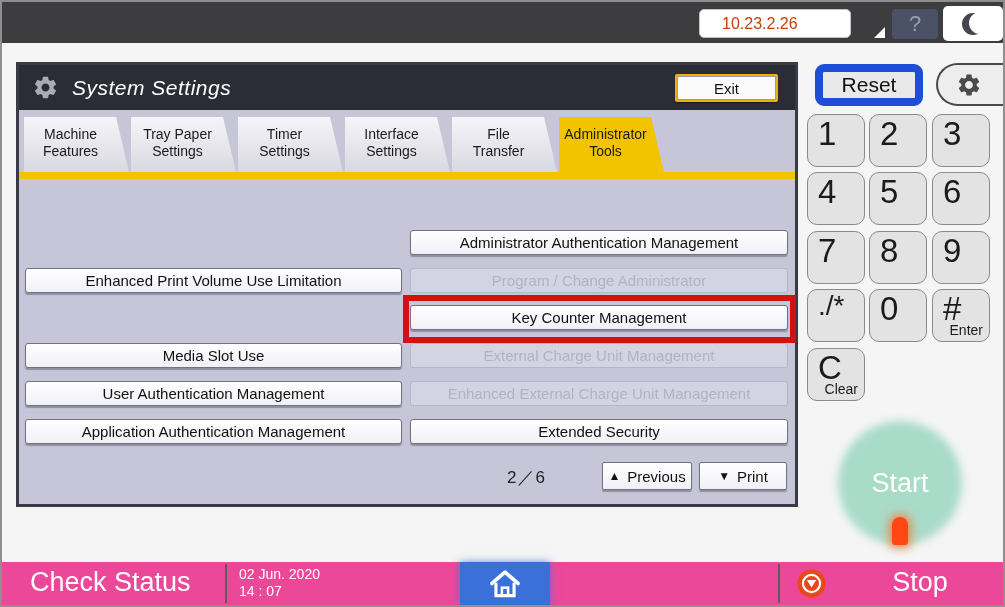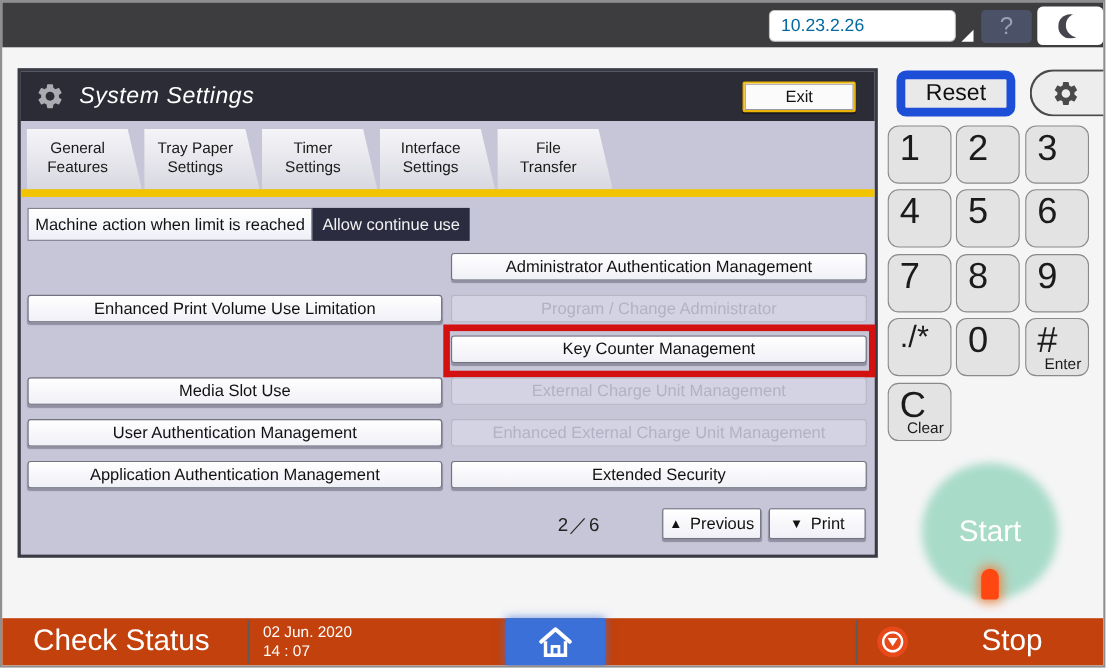--- a/index.html
+++ b/index.html
@@ -2,24 +2,24 @@
 <html><head>
 <meta charset="utf-8">
 <style>
   * { margin:0; padding:0; box-sizing:border-box; }
   body { background:#ffffff; font-family:"Liberation Sans", sans-serif; }
   .screen { position:relative; width:1005px; height:607px; background:#f5f5f6;
             border:2px solid #8f8f8f; overflow:hidden; }
 
   
   .top-bar { position:absolute; top:0; left:0; right:0; height:41px; background:#3d3d3f; }
-  .ip-field { position:absolute; left:697px; top:7px; width:170px; height:29px;
+  .ip-field { position:absolute; left:697px; top:7px; width:152px; height:29px;
               background:#ffffff; border:1px solid #c2c2c2; border-radius:5px;
               font-family:"Liberation Sans", sans-serif;
-              font-size:16px; color:#0369a1; padding-left:10px; }
+              font-size:16px; color:#c2410c; padding-left:22px; }
   .ip-corner { position:absolute; left:872px; top:25px; width:0; height:0;
                border-left:11px solid transparent; border-bottom:11px solid #ffffff; }
   .help-btn { position:absolute; left:890px; top:7px; width:46px; height:30px;
               background:#4b5166; border-radius:4px; color:#98a0b6; font-size:22px;
               display:flex; align-items:center; justify-content:center; }
   .moon-btn { position:absolute; left:941px; top:4px; width:60px; height:35px;
               background:#ffffff; border-radius:5px; display:flex; align-items:center; justify-content:center; }
   .moon { width:22px; height:22px; border-radius:50%; box-shadow:inset 7px -1px 0 0 #45454d; }
 
   
@@ -92,21 +92,21 @@
 
   .start-btn { position:absolute; left:836px; top:419px; width:124px; height:124px; }
   .start-glow { position:absolute; inset:0; border-radius:50%; background:#a9dbc9; filter:blur(4px); }
   .start-label { position:absolute; inset:0; display:flex; align-items:center; justify-content:center;
                  color:#ffffff; font-size:27px; font-weight:300; }
   .start-indicator { position:absolute; left:890px; top:515px; width:16px; height:28px;
                      background:#ff4712; border-radius:8px 8px 3px 3px;
                      box-shadow:0 0 10px 3px rgba(255,110,40,.75); }
 
   
-  .bottom-bar { position:absolute; left:0; right:0; bottom:0; height:43px; background:#c2410c; }
+  .bottom-bar { position:absolute; left:0; right:0; bottom:0; height:43px; background:#ec4899; }
   .check-status { position:absolute; left:28px; top:5px; color:#ffffff; font-size:27px; font-weight:300; }
   .vsep { position:absolute; top:2px; bottom:2px; width:2px; background:#5c5c5c; }
   .sep1 { left:223px; } .sep2 { left:776px; }
   .datetime { position:absolute; left:237px; top:4px; color:#ffffff; font-size:14px; line-height:17px; }
   .home-btn { position:absolute; left:458px; top:0; width:90px; height:43px; background:#3a70d8;
               display:flex; align-items:center; justify-content:center;
               box-shadow:0 0 8px rgba(70,120,220,.8); }
   .stop-icon { position:absolute; left:795px; top:7px; width:29px; height:29px; }
   .stop-label { position:absolute; left:858px; top:5px; width:120px; text-align:center;
                 color:#ffffff; font-size:27px; font-weight:300; }
@@ -135,37 +135,35 @@
     <div class="title-bar">
       <svg class="gear" viewBox="0 0 24 24">
           <use href="#gear-path"></use>
         </svg>
       <span class="panel-title">System Settings</span>
       <div class="exit-btn">Exit</div>
     </div>
 
     <div class="panel-content">
       <div class="tabs">
-        <div class="tab">General
+        <div class="tab">Machine
 Features</div>
         <div class="tab">Tray Paper
 Settings</div>
         <div class="tab">Timer
 Settings</div>
         <div class="tab">Interface
 Settings</div>
         <div class="tab">File
 Transfer</div>
+        <div class="tab active">Administrator
+Tools</div>
       </div>
       <div class="tab-underline"></div>
 
-      <div class="machine-row">
-        <div class="machine-label">Machine action when limit is reached</div>
-        <div class="machine-value">Allow continue use</div>
-      </div>
 
       <div class="btn col-right" style="top:120px">Administrator Authentication Management</div>
       <div class="btn col-right disabled" style="top:158px">Program / Change Administrator</div>
       <div class="highlight-red"></div>
       <div class="btn col-right" style="top:195px">Key Counter Management</div>
       <div class="btn col-right disabled" style="top:233px">External Charge Unit Management</div>
       <div class="btn col-right disabled" style="top:271px">Enhanced External Charge Unit Management</div>
       <div class="btn col-left" style="top:158px">Enhanced Print Volume Use Limitation</div>
 
       <div class="btn col-right" style="top:309px">Extended Security</div>

